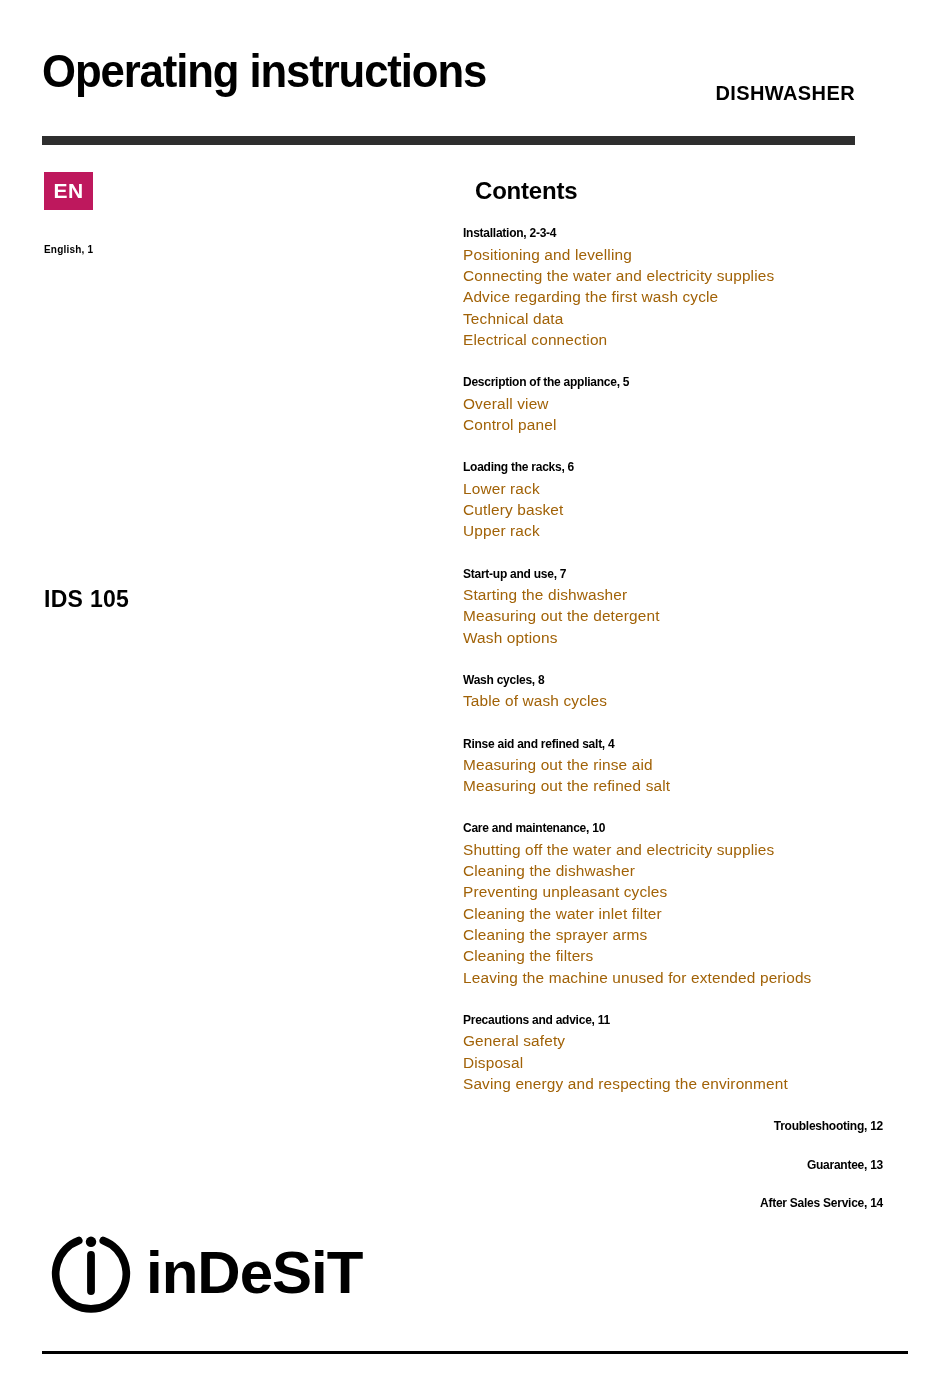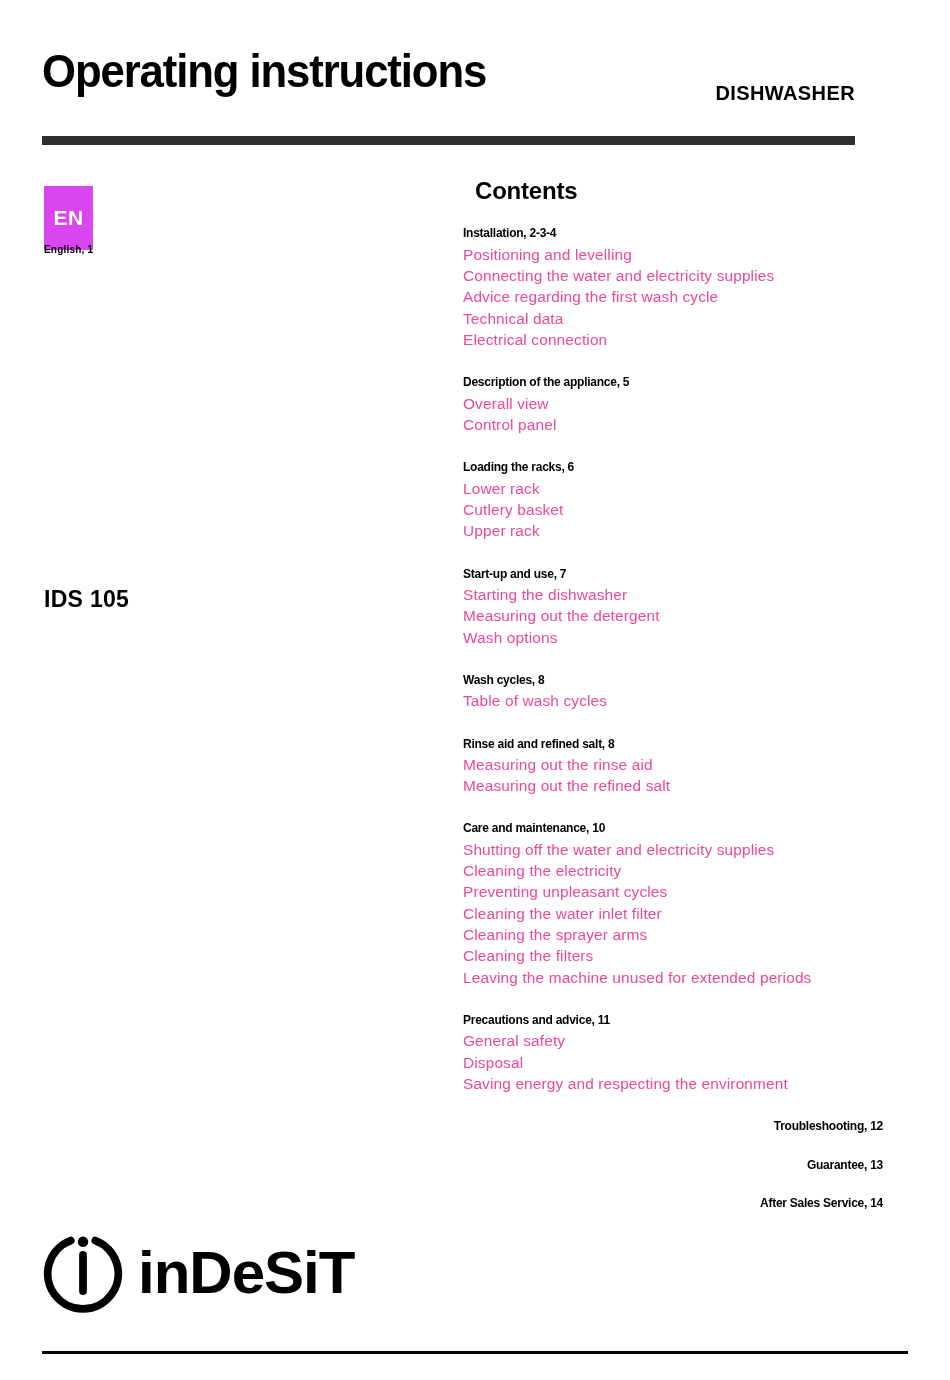--- a/index.html
+++ b/index.html
@@ -64,24 +64,24 @@
     top: 1351px;
     width: 866px;
     height: 3px;
     background: #000000;
   }
 
   
   .lang-badge {
     position: absolute;
     left: 44px;
-    top: 186px;
+    top: 172px;
     width: 49px;
-    height: 64px;
-    background: #d946ef;
+    height: 38px;
+    background: #be185d;
     color: #ffffff;
     font-size: 21px;
     font-weight: bold;
     display: flex;
     align-items: center;
     justify-content: center;
     letter-spacing: 0.5px;
   }
 
   .lang-label {
@@ -100,21 +100,21 @@
     top: 586px;
     font-size: 23px;
     font-weight: bold;
     letter-spacing: 0.3px;
     white-space: nowrap;
   }
 
   
   .logo {
     position: absolute;
-    left: 42px;
+    left: 50px;
     top: 1232px;
     display: flex;
     align-items: center;
     gap: 14px;
     justify-content: space-between;
   }
   .logo-mark {
     width: 82px;
     height: 82px;
     display: block;
@@ -169,21 +169,21 @@
     list-style: none;
     margin: 0;
     padding: 0;
   }
   .toc-items li {
     font-size: 15.4px;
     font-weight: normal;
     line-height: 21.3px;
     letter-spacing: 0.15px;
     white-space: nowrap;
-    color: #ec4899;
+    color: #a16207;
   }
 </style>
 </head>
 <body>
 
 <div class="page">
 
   <h1 class="doc-title">Operating instructions</h1>
 
   <div class="appliance-type">DISHWASHER</div>
@@ -246,31 +246,31 @@
             <li>Wash options</li>
           </ul>
         </div>
         <div class="toc-section">
           <div class="toc-heading">Wash cycles, 8</div>
           <ul class="toc-items">
             <li>Table of wash cycles</li>
           </ul>
         </div>
         <div class="toc-section">
-          <div class="toc-heading">Rinse aid and refined salt, 8</div>
+          <div class="toc-heading">Rinse aid and refined salt, 4</div>
           <ul class="toc-items">
             <li>Measuring out the rinse aid</li>
             <li>Measuring out the refined salt</li>
           </ul>
         </div>
         <div class="toc-section">
           <div class="toc-heading">Care and maintenance, 10</div>
           <ul class="toc-items">
             <li>Shutting off the water and electricity supplies</li>
-            <li>Cleaning the electricity</li>
+            <li>Cleaning the dishwasher</li>
             <li>Preventing unpleasant cycles</li>
             <li>Cleaning the water inlet filter</li>
             <li>Cleaning the sprayer arms</li>
             <li>Cleaning the filters</li>
             <li>Leaving the machine unused for extended periods</li>
           </ul>
         </div>
         <div class="toc-section">
           <div class="toc-heading">Precautions and advice, 11</div>
           <ul class="toc-items">

